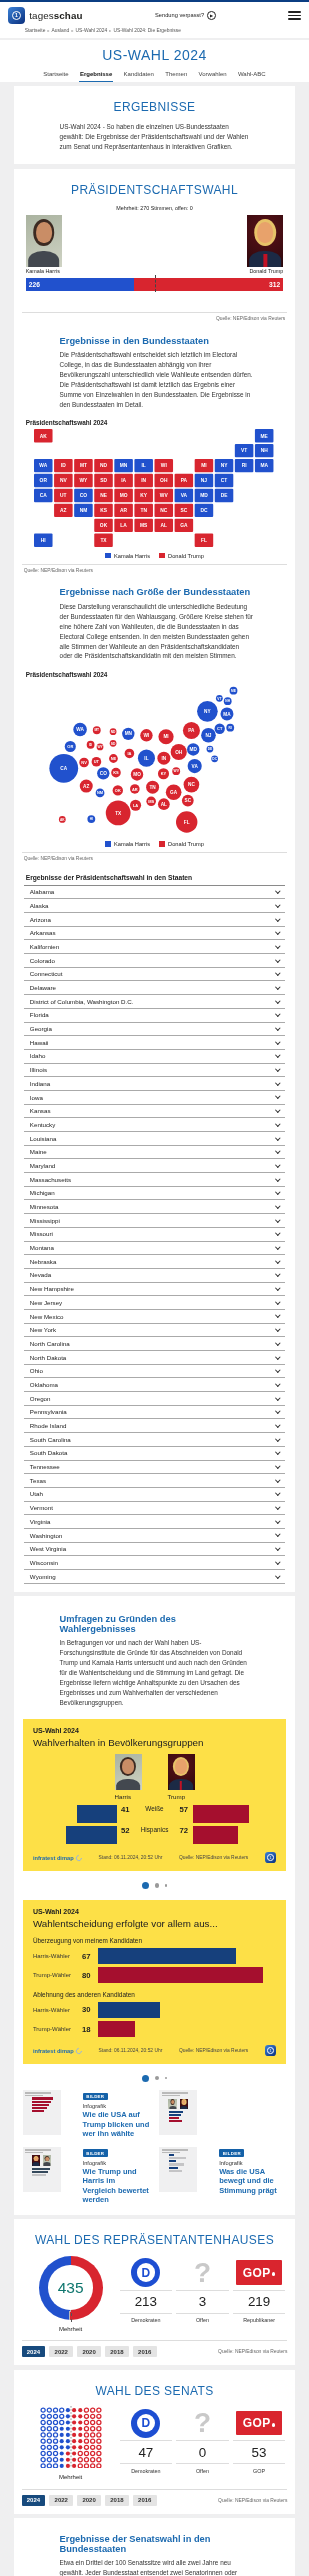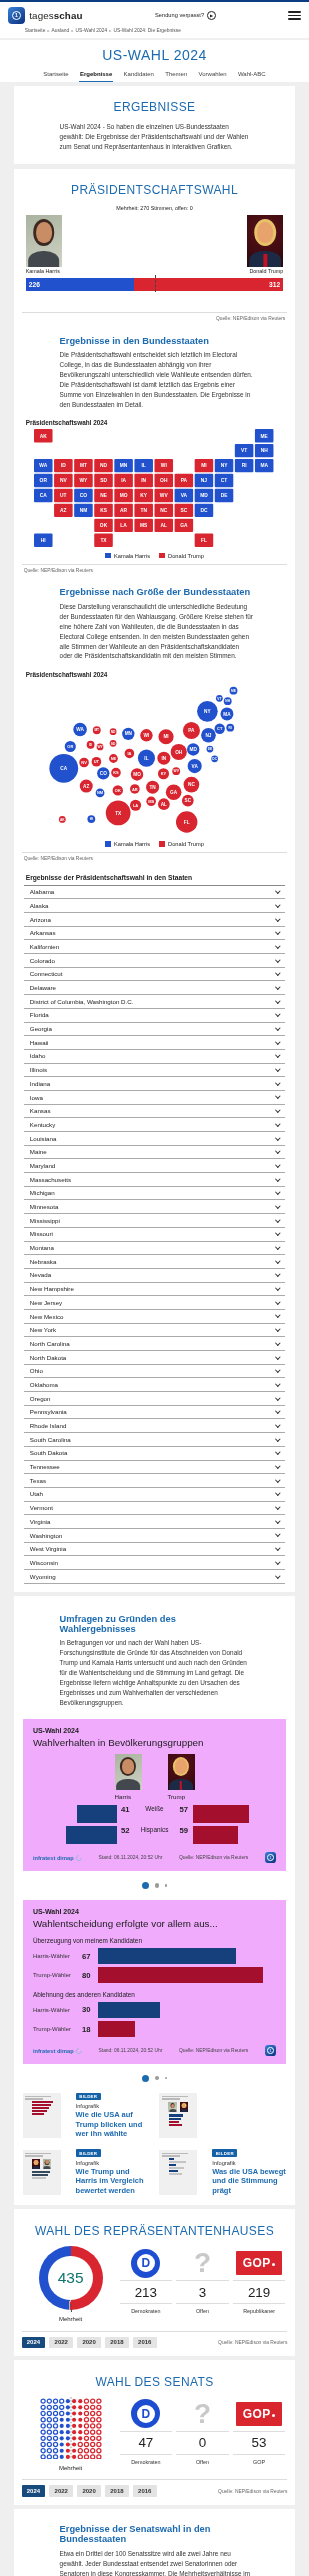--- a/index.html
+++ b/index.html
@@ -67,21 +67,21 @@
   .legend .li { display:flex; align-items:center; gap:3.1px; font-size:5.7px; color:#222; }
   .legend .sw { width:5.7px; height:5.7px; display:inline-block; }
 
   
   .acc-title { font-weight:700; font-size:6.7px; color:#222; margin:11.3px 0 4.1px 4.1px; }
   .accordion { list-style:none; border-top:1px solid #8a8a8a; margin:0 2.1px; }
   .accordion li { display:flex; align-items:center; justify-content:space-between; border-bottom:0.5px solid #aaa; padding:2.6px 6.2px 3.1px; font-size:6.2px; color:#222; cursor:pointer; min-height:13px; }
   .chev { width:3.6px; height:3.6px; border-right:0.8px solid #333; border-bottom:0.8px solid #333; transform:rotate(45deg); margin-top:-1.5px; flex:0 0 auto; }
 
   
-  .chart-card { background:#f0abfc; margin:11px 1px; padding:8.2px 10.3px 7.2px; }
+  .chart-card { background:#fde047; margin:11px 1px; padding:8.2px 10.3px 7.2px; }
   .kicker { font-weight:700; font-size:7px; color:#222; }
   .chart-title { font-size:9.8px; color:#222; font-weight:400; margin-top:3.1px; }
   .chart-photos { display:flex; justify-content:center; gap:26px; margin:6.2px 0 1px; }
   .ph-wrap { width:27px; }
   .photo-sm { width:27px; height:36px; }
   .ph-lbl { font-size:6.2px; color:#222; margin-top:3.1px; }
   .demo-rows { margin-top:5.2px; }
   .demo-row { display:flex; margin-bottom:3.6px; }
   .dleft { flex:1; display:flex; justify-content:flex-end; }
   .dright { flex:1; display:flex; justify-content:flex-start; }
@@ -97,21 +97,21 @@
   .grp-lbl { font-size:6.4px; color:#222; margin:8.2px 0 4.1px; }
   .dec-row { display:flex; align-items:center; margin-bottom:3.6px; }
   .dec-lbl { width:49px; font-size:6px; color:#333; }
   .dec-val { width:16.5px; font-weight:700; font-size:7.7px; }
   .dec-bar { height:15.5px; }
   .dots { display:flex; justify-content:center; align-items:center; gap:5.7px; margin:5.2px 0 3.1px; }
   .dots i { border-radius:50%; display:block; }
 
   
   .teasers { display:grid; grid-template-columns:1fr 1fr; gap:8.2px 9.3px; margin:8.2px 1px 2.1px; }
-  .teaser { display:flex; gap:15px; cursor:pointer;align-items:flex-end; }
+  .teaser { display:flex; gap:22px; cursor:pointer; }
   .thumb { width:38px; height:45px; background:#f0f0f1; flex:0 0 auto; padding:2.6px; position:relative; }
   .thumb .tl { height:1.5px; background:#b9b9b9; margin-bottom:1px; width:80%; }
   .thumb .bar { height:2.1px; margin:1px 0 0 7.2px; }
   .thumb .bar.red { background:#a50f2e; } .thumb .bar.blue { background:#16407c; } .thumb .bar.gray { background:#c4c4c6; } .thumb .bar.dark { background:#34495c; }
   .thumb .ports { display:flex; gap:3.1px; justify-content:center; margin:2.1px 0; }
   .thumb .port { width:8.2px; height:10.3px; }
   .t-body { padding-top:1px; }
   .badge { display:inline-block; background:#1461a8; color:#fff; font-size:4.4px; font-weight:700; letter-spacing:0.3px; padding:1.3px 3.6px; border-radius:1px; }
   .t-kicker { font-size:5.7px; color:#333; margin:3.1px 0 1px; }
   .t-title { font-size:7.5px; color:#1c6ab0; font-weight:600; line-height:1.25; }
@@ -904,21 +904,21 @@
             <div class="dright">
               <div class="dbar t" style="width: 56px;"></div>
             </div>
           </div>
           <div class="demo-row">
             <div class="dleft">
               <div class="dbar h" style="width: 51px;"></div>
             </div>
             <div class="dval">52</div>
             <div class="dcat">Hispanics</div>
-            <div class="dval">59</div>
+            <div class="dval">72</div>
             <div class="dright">
               <div class="dbar t" style="width: 45px;"></div>
             </div>
           </div>
         </div>
       <div class="chart-footer">
         <span class="ifd">
             <span>infratest dimap</span>
             <span class="arc"></span>
           </span>

